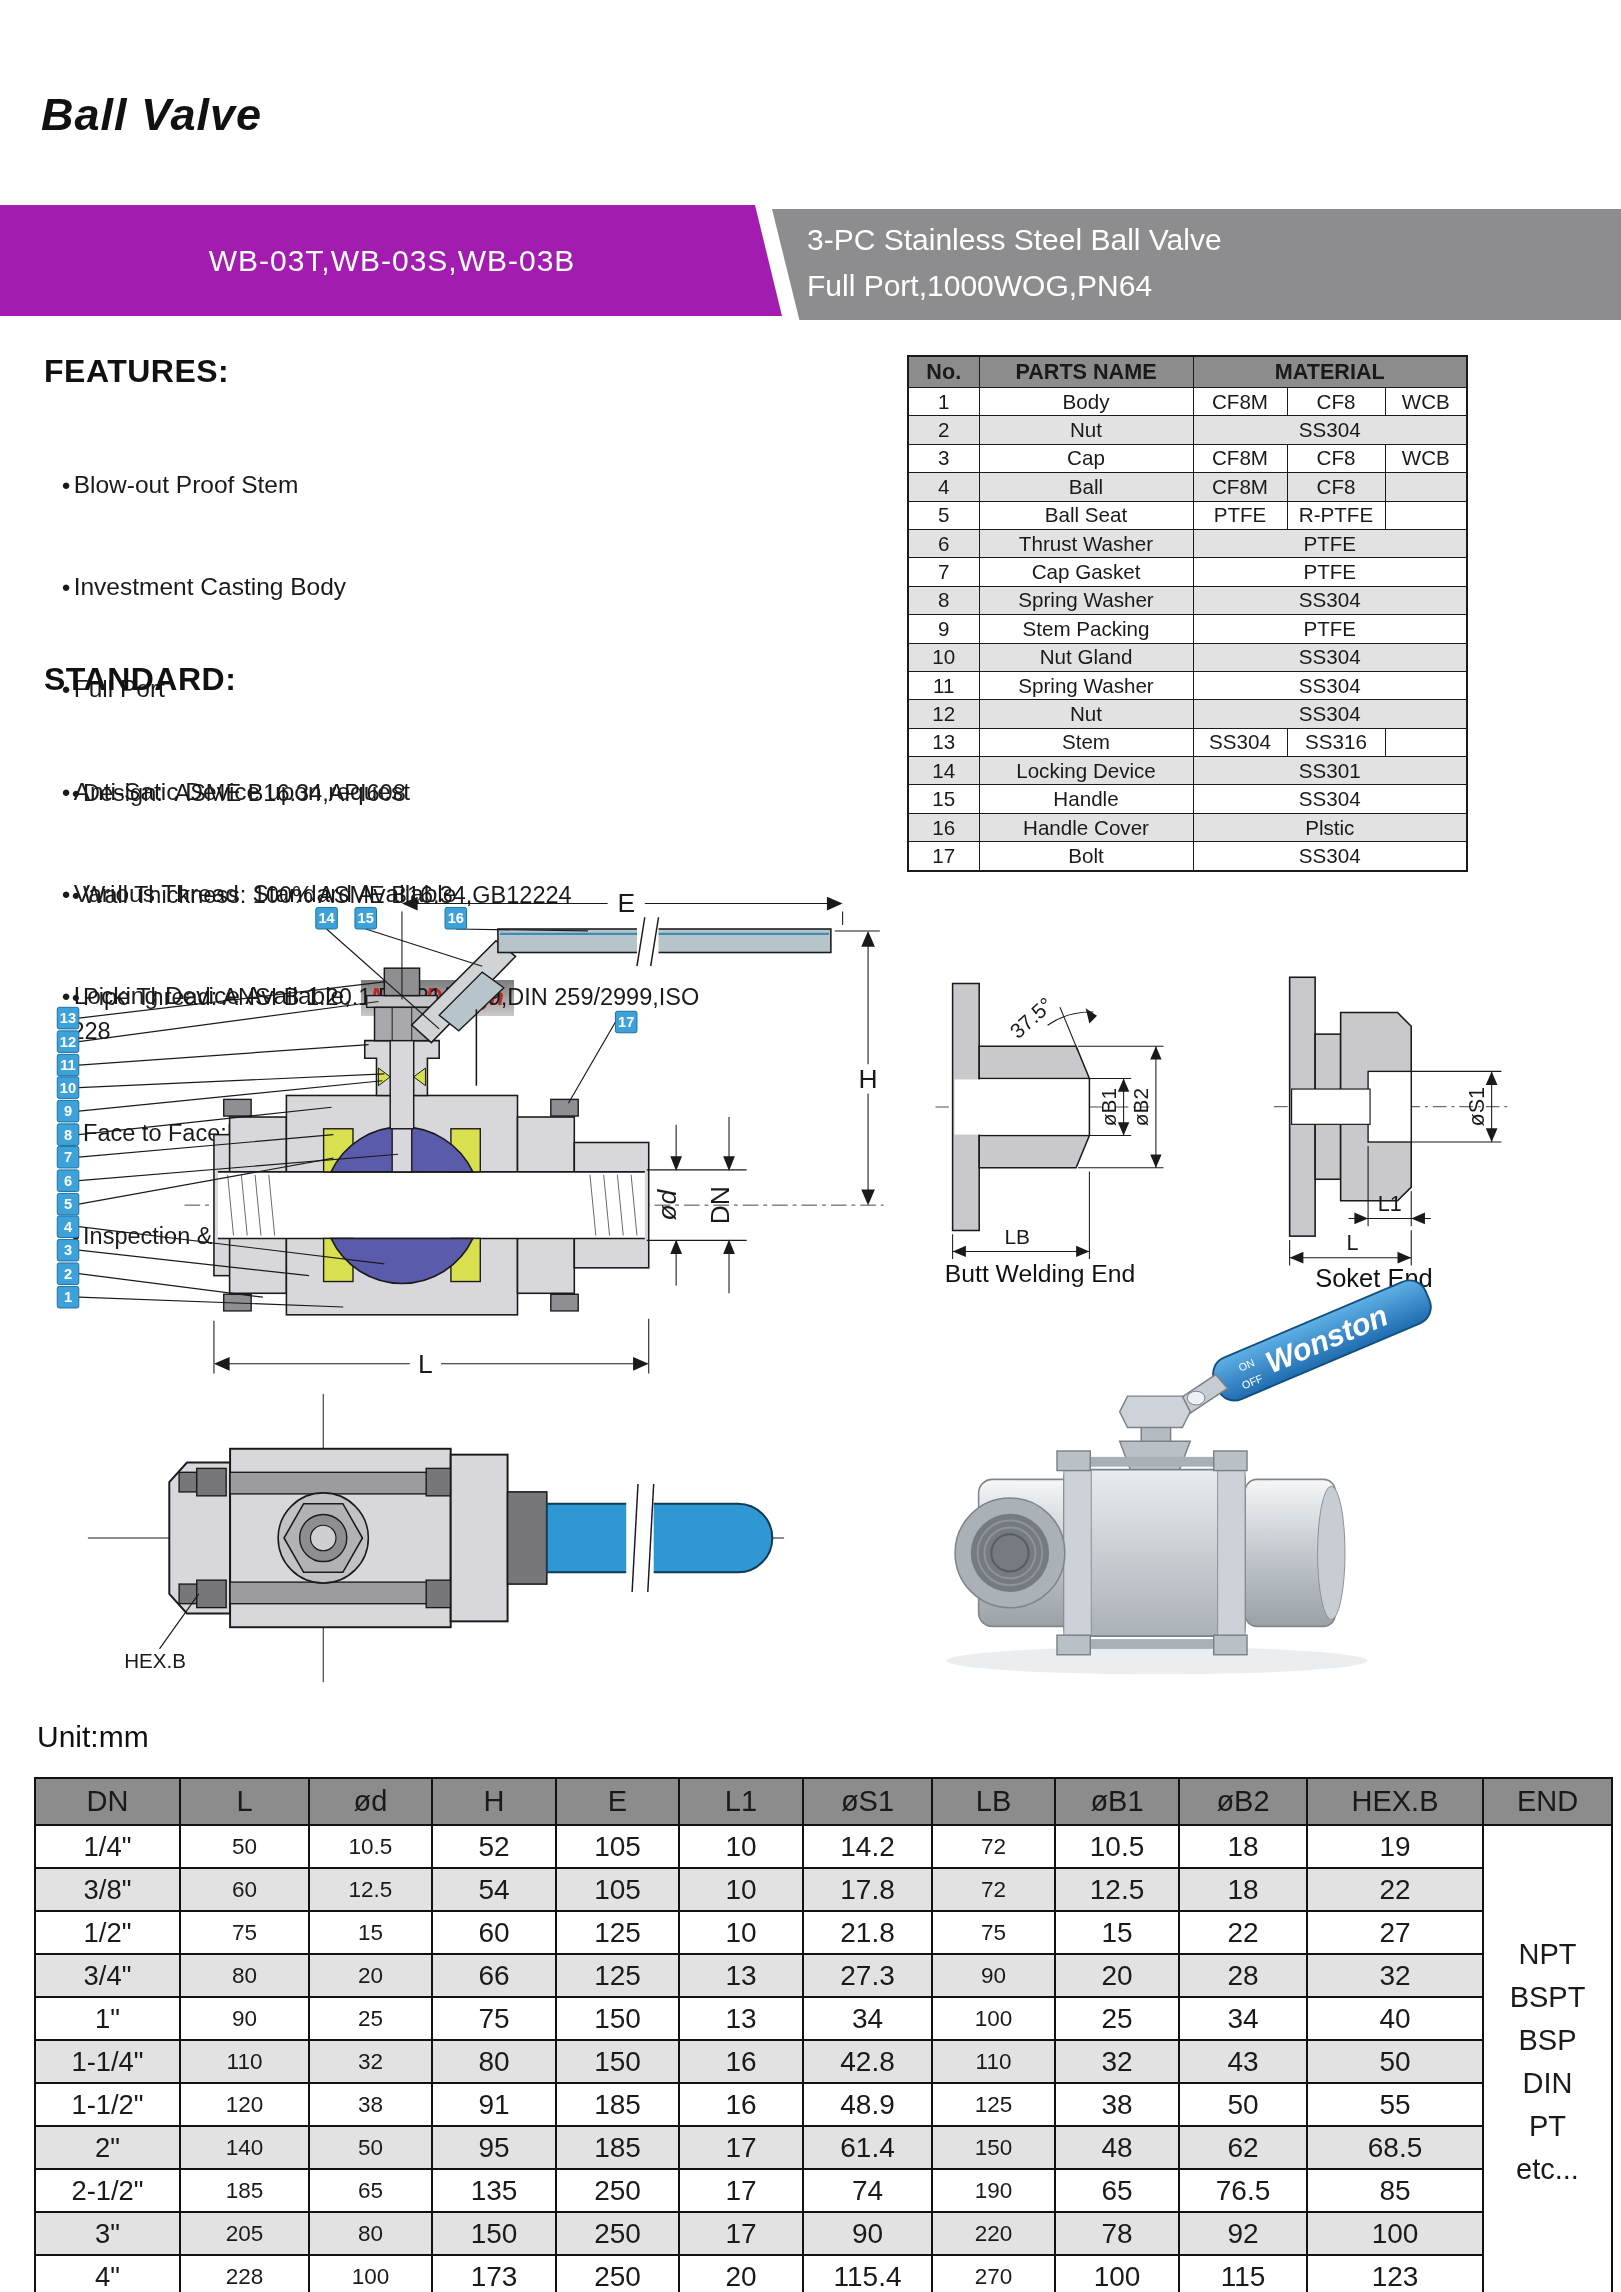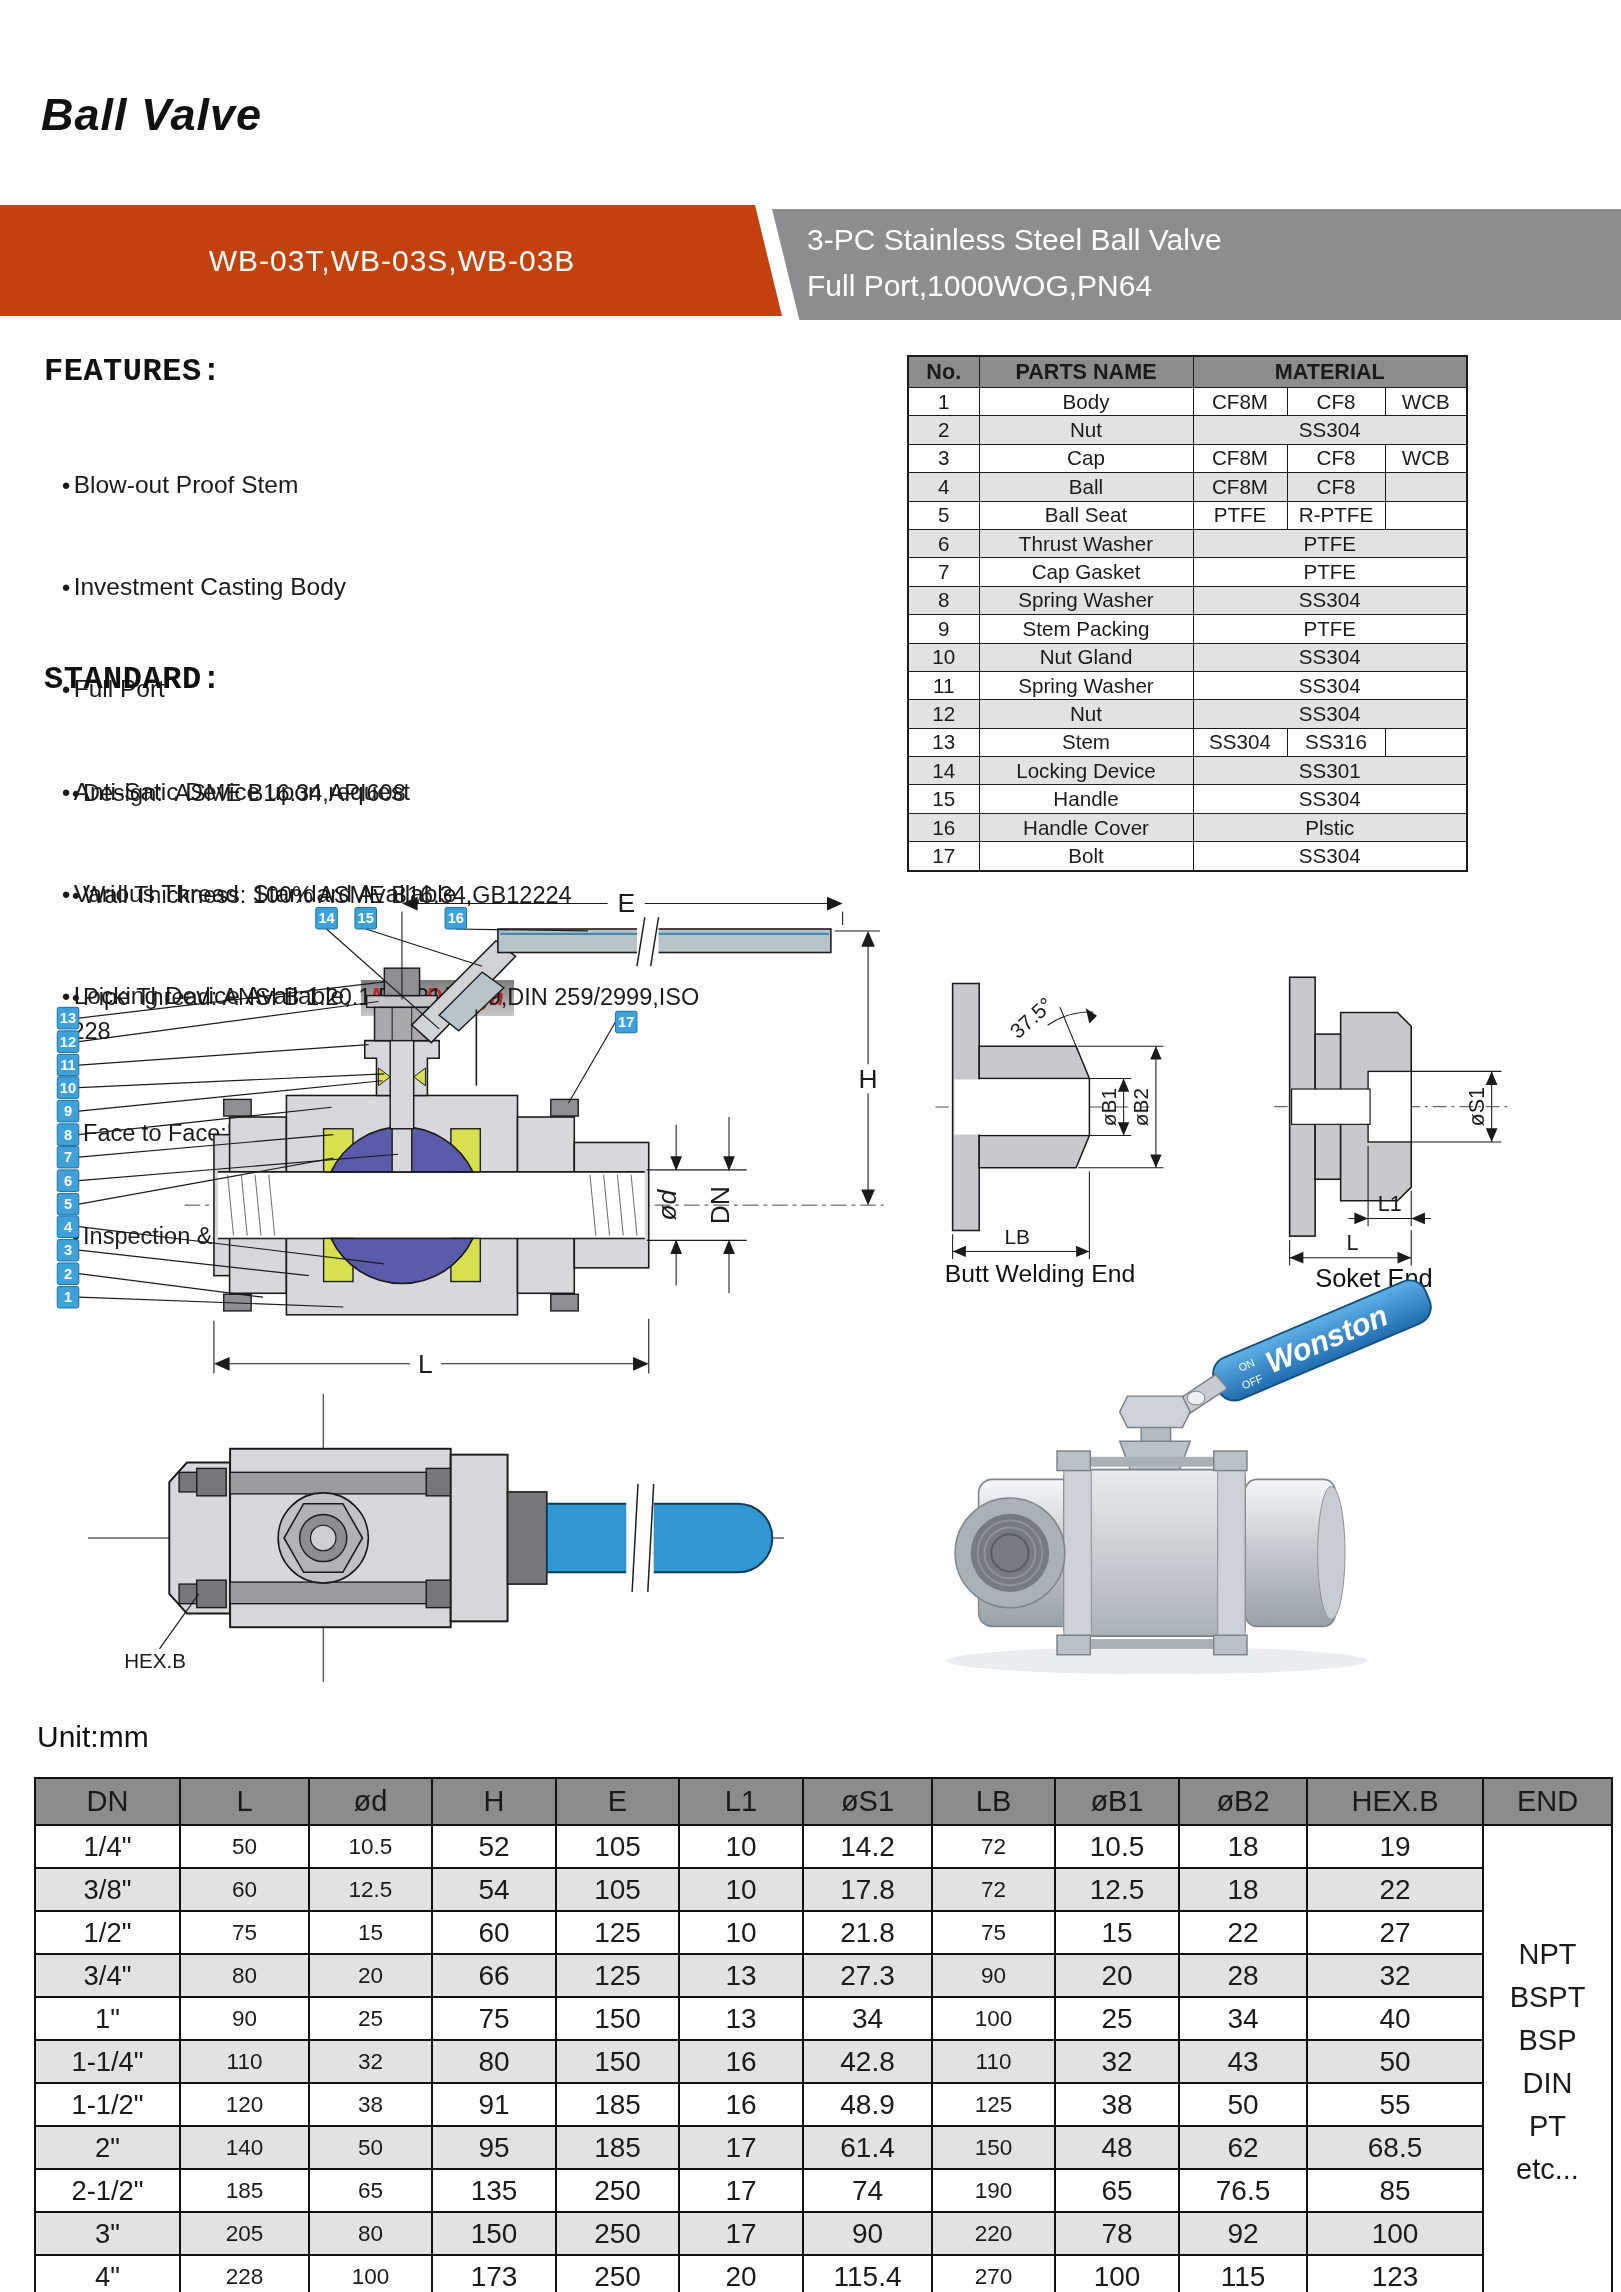--- a/index.html
+++ b/index.html
@@ -6,30 +6,30 @@
   .page{position:relative;width:1621px;height:2293px;background:#fff;overflow:hidden;
         font-family:"Liberation Sans", sans-serif;color:#1a1a1a;margin-top:24px;}
   .abs{position:absolute;}
 
   
   .doc-title{left:41px;top:65px;font-size:45px;font-weight:bold;font-style:italic;
              letter-spacing:1px;color:#111;}
 
   
   .banner{left:0;top:181px;width:1621px;height:111px;}
-  .banner-red{position:absolute;left:0;top:0;width:784px;height:111px;background:#c2410c;
+  .banner-red{position:absolute;left:0;top:0;width:784px;height:111px;background:#a21caf;
               clip-path:polygon(0 0,755px 0,782px 111px,0 111px);
               display:flex;align-items:center;justify-content:center;}
   .banner-red span{width:755px;text-align:center;font-size:30px;color:#fff;letter-spacing:1px;}
   .banner-gray{position:absolute;left:772px;top:4px;width:849px;height:111px;background:#8d8d8f;
                clip-path:polygon(0 0,849px 0,849px 111px,27.4px 111px);}
   .banner-gray .lines{position:absolute;left:35px;top:7.8px;font-size:30px;color:#fff;line-height:46px;}
 
   
-  .sect-head{font-size:32px;font-weight:bold;color:#111;letter-spacing:0.5px;font-family:Liberation Mono, monospace;}
+  .sect-head{font-size:32px;font-weight:bold;color:#111;letter-spacing:0.5px;}
   .features{left:44px;top:329px;width:608px;}
   .standard{left:44px;top:637px;width:686px;}
   .blist{list-style:none;margin:9.8px 0 0 0;padding:0 0 0 17.6px;font-size:24.5px;line-height:34px;white-space:pre-wrap;}
   .blist li::before{content:"●";font-size:0.62em;vertical-align:0.22em;margin-right:2.9px;}
   .standard .blist{padding-left:27.4px;font-size:23.5px;}
   .badge{display:inline-block;margin-left:9.8px;padding:0 9.8px 2px 9.8px;font-size:23.5px;font-weight:bold;
          font-style:italic;color:#c0272d;background:linear-gradient(180deg,#7d7d7d,#c9c9c9);}
 
   
   .parts-table{position:absolute;left:907px;top:331px;border-collapse:collapse;table-layout:fixed;

